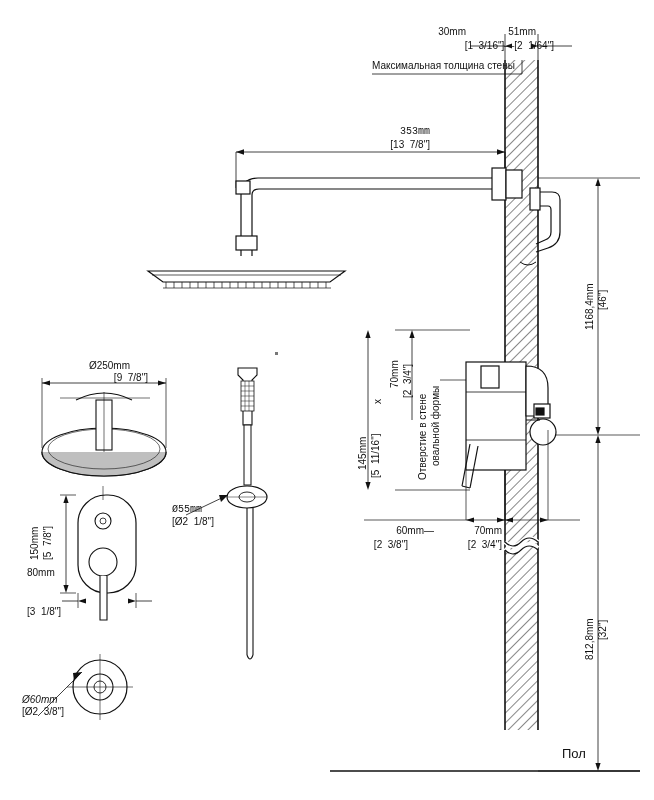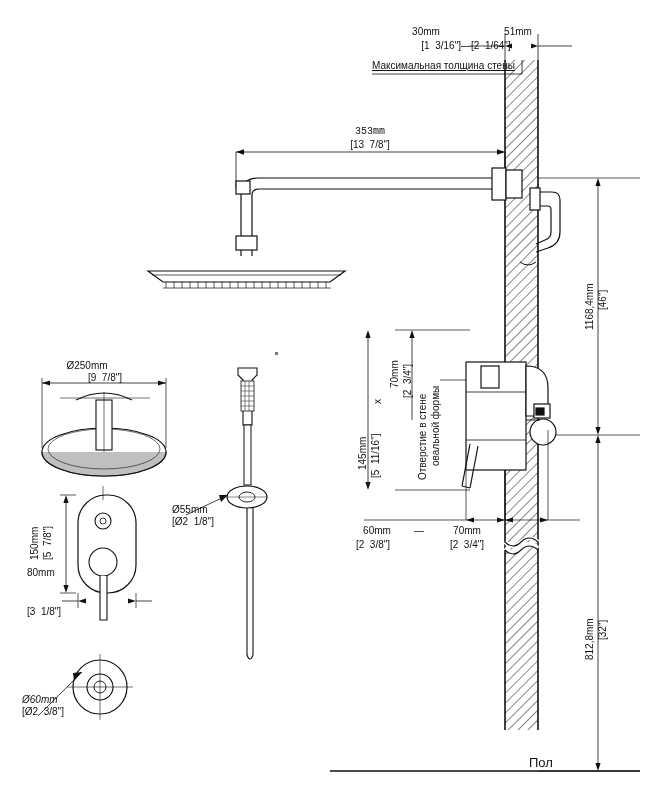--- a/index.html
+++ b/index.html
@@ -5,21 +5,21 @@
   html,body{margin:0;padding:0;}
   body{
     width:654px;height:800px;
     background:#ffffff;
     font-family:"Liberation Sans", sans-serif;
     color:#111;
     overflow:hidden;
   }
   #stage{position:relative;width:654px;height:800px;}
   .lbl{position:absolute;font-size:10px;line-height:11px;white-space:pre;color:#111;}
-  .lbl.c{text-align:center;}
+  .lbl.c{text-align:right;}
   .rot{transform-origin:0 0;transform:rotate(-90deg);}
   svg{position:absolute;left:0;top:0;overflow:visible;}
   .big{font-size:13px;}
 </style>
 </head>
 <body>
 
 <div id="stage">
 
   <svg width="654" height="800" viewBox="0 0 654 800">
@@ -243,59 +243,59 @@
 
       <line x1="186" y1="515" x2="228" y2="495" stroke="#111" stroke-width="0.8"></line>
       <path d="M228 495 l-9 0 l2 7 z" fill="#111"></path>
     </g>
 
     <rect x="275" y="352" width="3" height="3" fill="#777"></rect>
 
   </svg>
 
   <div class="lbl c" style="left:386px;top:26px;width:80px;">30mm</div>
-  <div class="lbl c" style="left:478px;top:26px;width:80px;">51mm</div>
+  <div class="lbl c" style="left:456px;top:26px;width:80px;">51mm</div>
   <div class="lbl c" style="left:378px;top:40px;width:176px;">[1  3/16"]—[2  1/64"]</div>
-  <div class="lbl" style="left:372px;top:60px;text-decoration:underline;">Максимальная толщина стены</div>
+  <div class="lbl" style="left:372px;top:60px;">Максимальная толщина стены</div>
 
   <div class="lbl c" style="left:310px;top:126px;width:120px;font-family:Liberation Mono, monospace;">353mm</div>
   <div class="lbl c" style="left:310px;top:139px;width:120px;">[13  7/8"]</div>
 
   <div class="lbl rot" style="left:584px;top:330px;">1168,4mm</div>
   <div class="lbl rot" style="left:597px;top:310px;">[46"]</div>
 
   <div class="lbl rot" style="left:584px;top:660px;">812,8mm</div>
   <div class="lbl rot" style="left:597px;top:640px;">[32"]</div>
 
   <div class="lbl rot" style="left:357px;top:470px;">145mm</div>
   <div class="lbl rot" style="left:370px;top:478px;">[5  11/16"]</div>
   <div class="lbl rot" style="left:372px;top:404px;">x</div>
 
   <div class="lbl rot" style="left:389px;top:388px;">70mm</div>
   <div class="lbl rot" style="left:402px;top:398px;">[2  3/4"]</div>
 
   <div class="lbl rot" style="left:417px;top:480px;">Отверстие в стене</div>
   <div class="lbl rot" style="left:430px;top:466px;">овальной формы</div>
 
-  <div class="lbl c" style="left:342px;top:525px;width:70px;">60mm</div>
+  <div class="lbl c" style="left:354px;top:525px;width:70px;">60mm</div>
   <div class="lbl c" style="left:338px;top:539px;width:70px;">[2  3/8"]</div>
   <div class="lbl c" style="left:404px;top:525px;width:30px;">—</div>
   <div class="lbl c" style="left:432px;top:525px;width:70px;">70mm</div>
   <div class="lbl c" style="left:432px;top:539px;width:70px;">[2  3/4"]</div>
 
   <div class="lbl c" style="left:44px;top:360px;width:86px;">Ø250mm</div>
   <div class="lbl c" style="left:62px;top:372px;width:86px;">[9  7/8"]</div>
 
-  <div class="lbl" style="left:172px;top:504px;">Ø55mm</div>
+  <div class="lbl" style="left:172px;top:504px;font-family:Liberation Mono, monospace;">Ø55mm</div>
   <div class="lbl" style="left:172px;top:516px;">[Ø2  1/8"]</div>
 
   <div class="lbl rot" style="left:29px;top:560px;">150mm</div>
   <div class="lbl rot" style="left:42px;top:560px;">[5  7/8"]</div>
 
   <div class="lbl" style="left:27px;top:567px;">80mm</div>
   <div class="lbl" style="left:27px;top:606px;">[3  1/8"]</div>
 
   <div class="lbl" style="left:22px;top:694px;font-style:italic;">Ø60mm</div>
   <div class="lbl" style="left:22px;top:706px;">[Ø2  3/8"]</div>
 
-  <div class="lbl big" style="left:529px;top:748px;margin-top:9px;">Пол</div>
+  <div class="lbl big" style="left:562px;top:748px;">Пол</div>
 
 </div>
 
 </body></html>

